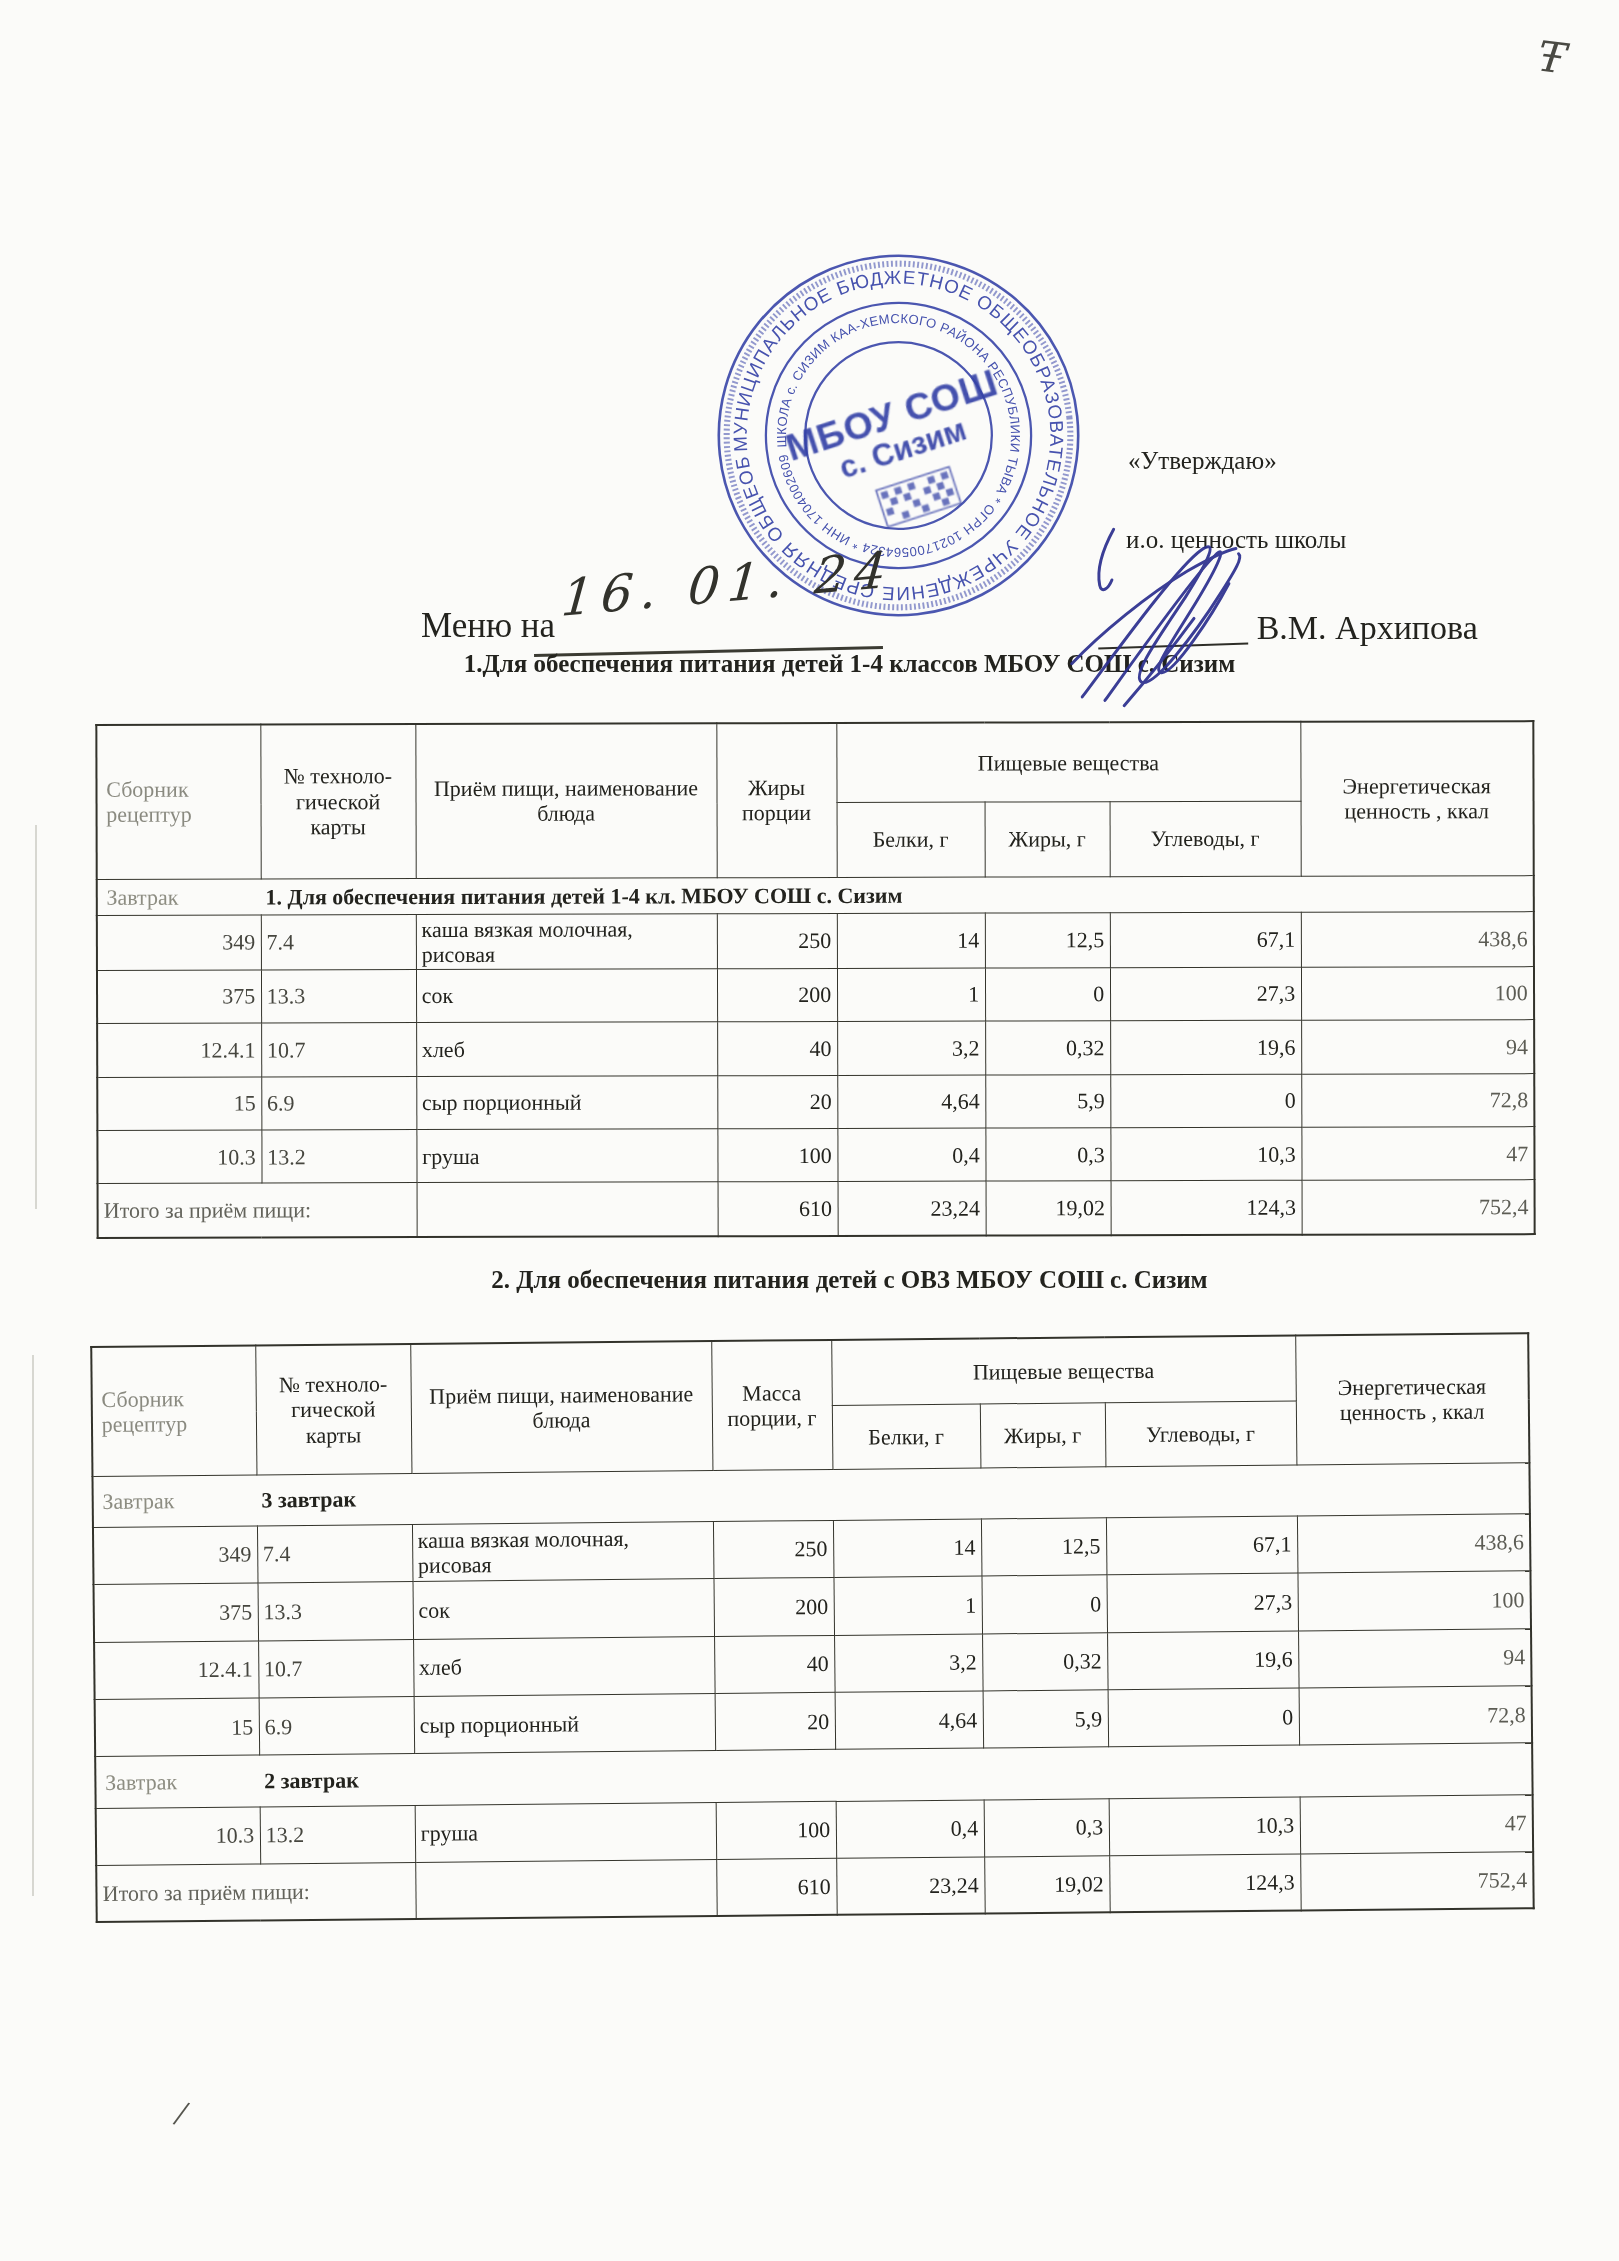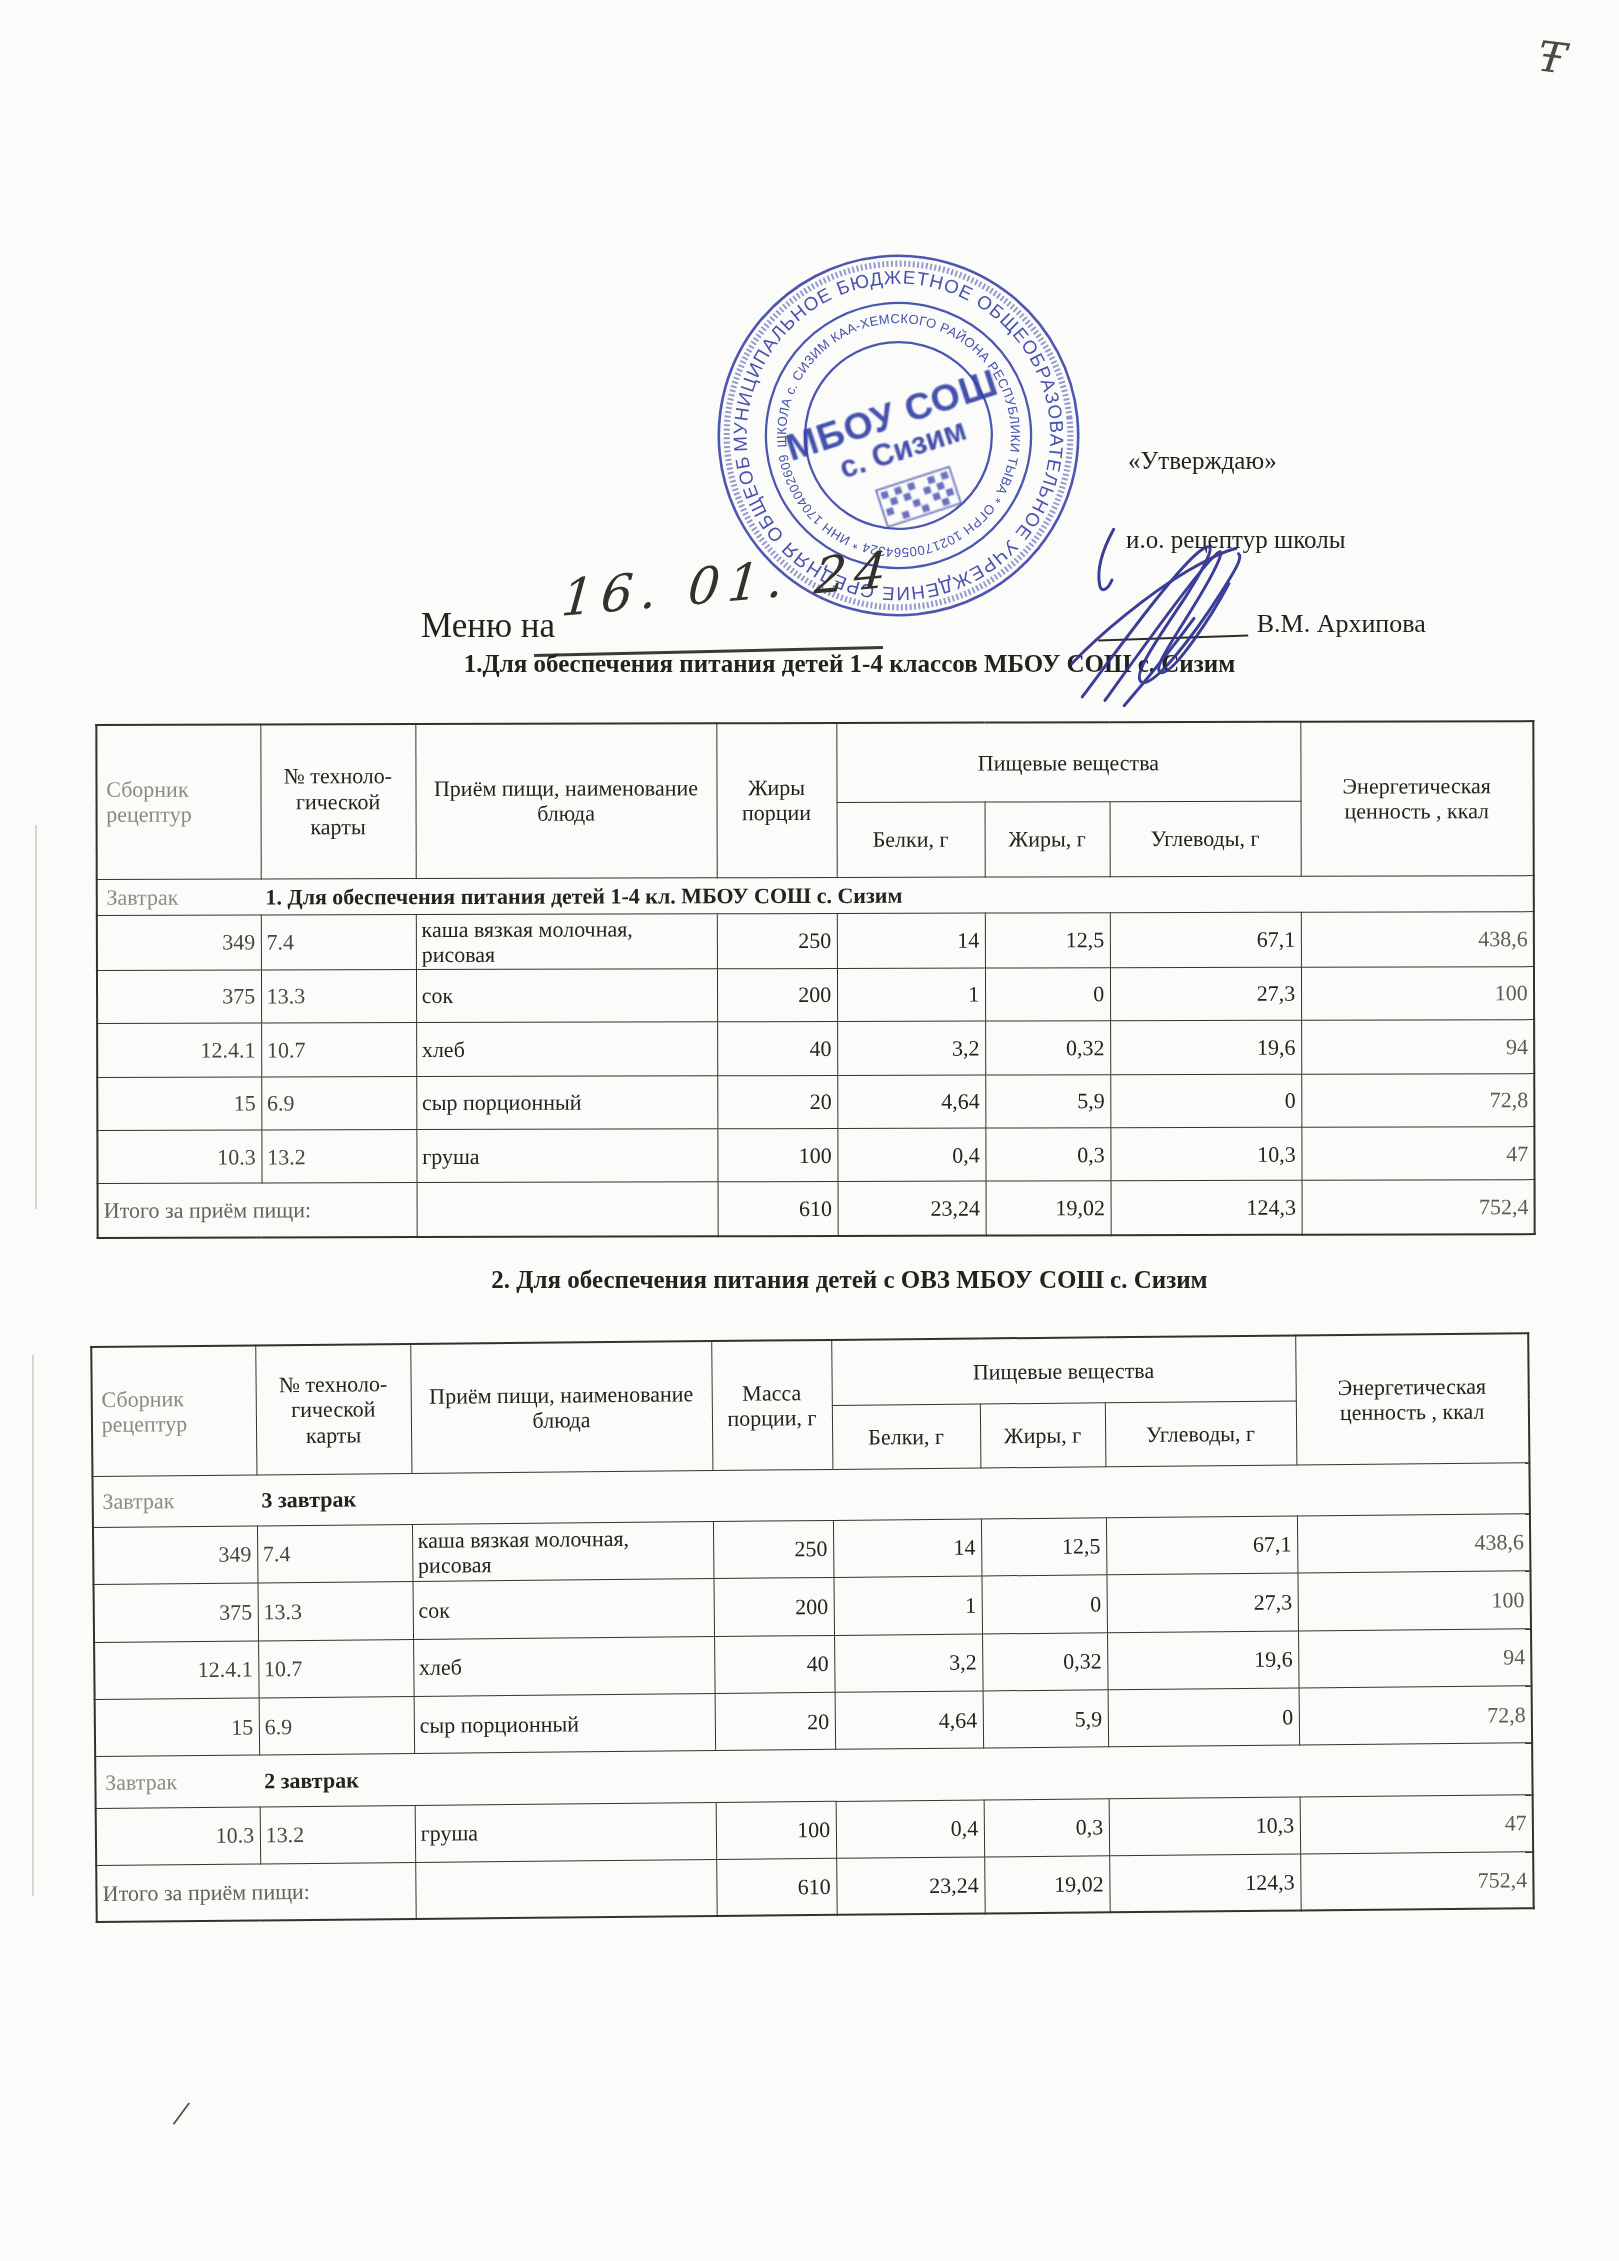--- a/index.html
+++ b/index.html
@@ -18,21 +18,21 @@
 
   
   .stamp{left:697px;top:234px;transform:rotate(-6deg);}
 
   
   .appr-quote{left:1128px;top:447px;font-size:25px;}
   .appr-role{left:1126px;top:526px;font-size:25px;}
   .appr-sign-row{left:1098px;top:609px;display:flex;align-items:flex-end;}
   .sig-line{display:inline-block;width:150px;height:14px;border-bottom:2.6px solid #2e2e28;
     transform:rotate(-2deg);margin-right:8.7px;}
-  .appr-name{font-size:26px;}
+  .appr-name{font-size:34px;}
   .signature-svg{left:1063px;top:517px;z-index:3;}
 
   
   .menu-label{left:421px;top:606px;font-size:35px;}
   .menu-date{left:561px;top:555px;font-size:50px;font-family:"DejaVu Serif",serif;
     font-style:italic;letter-spacing:7.9px;color:#32322c;
     transform:rotate(-5deg) skewX(-10deg);}
   .menu-underline{left:534px;top:650px;width:349px;height:2.6px;background:#3b3b33;
     transform:rotate(-1.3deg);}
 
@@ -117,21 +117,21 @@
         <rect x="60" y="24" width="8" height="8"></rect>
       <rect x="76" y="24" width="8" height="8"></rect>
         <rect x="20" y="33" width="8" height="8"></rect>
       <rect x="44" y="33" width="8" height="8"></rect>
         <rect x="68" y="33" width="8" height="8"></rect>
     </g>
   </g>
 </svg>
 
 <div class="abs appr-quote">«Утверждаю»</div>
-<div class="abs appr-role">и.о. рецептур школы</div>
+<div class="abs appr-role">и.о. ценность школы</div>
 <svg class="abs signature-svg" width="262" height="201" viewBox="0 0 300 230">
   <g fill="none" stroke="#2b2f8e" stroke-width="3.4" stroke-linecap="round" opacity="0.92">
     <path d="M58,14 C46,36 38,58 42,78 C44,88 52,82 56,72"></path>
     <path d="M22,206 C58,158 130,58 158,38 C178,24 168,48 140,92 C108,140 78,182 90,189 C104,196 152,132 180,88 C198,60 206,46 201,42"></path>
     <path d="M48,210 C84,160 152,64 174,44 C188,30 180,52 152,98 C124,144 102,174 112,178 C126,182 172,110 190,76"></path>
     <path d="M10,168 C42,134 98,88 142,62 C170,46 188,38 198,36"></path>
     <path d="M70,216 C96,186 128,146 150,116"></path>
   </g>
 </svg>
 <div class="abs appr-sign-row">

